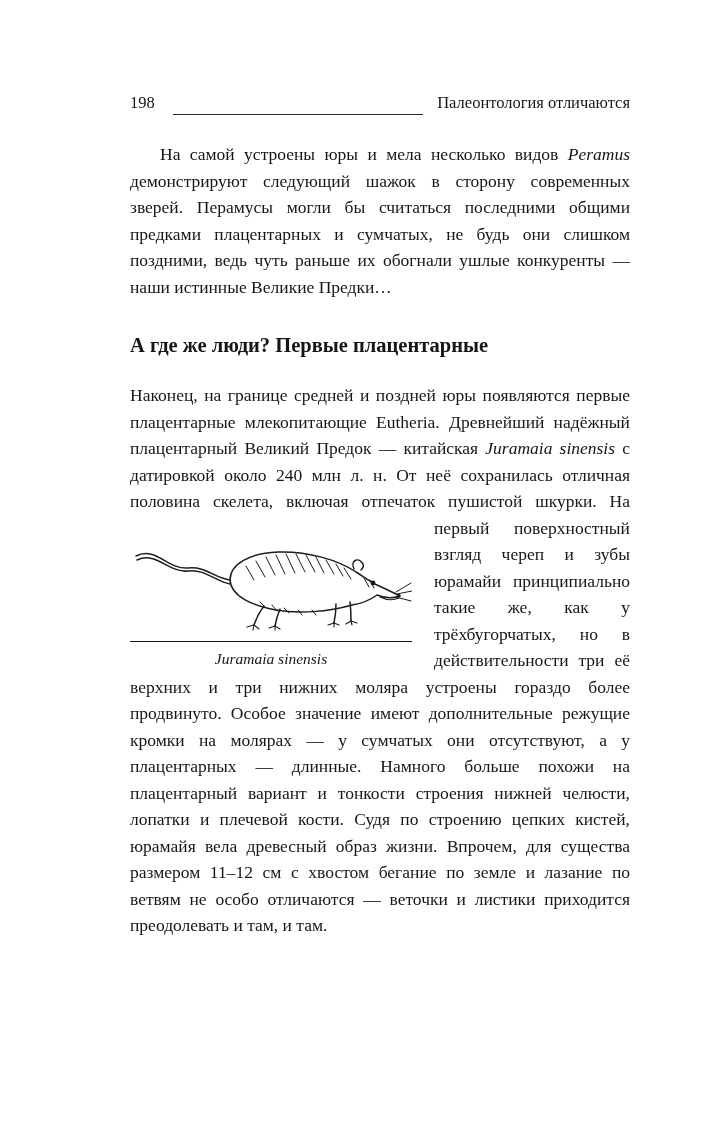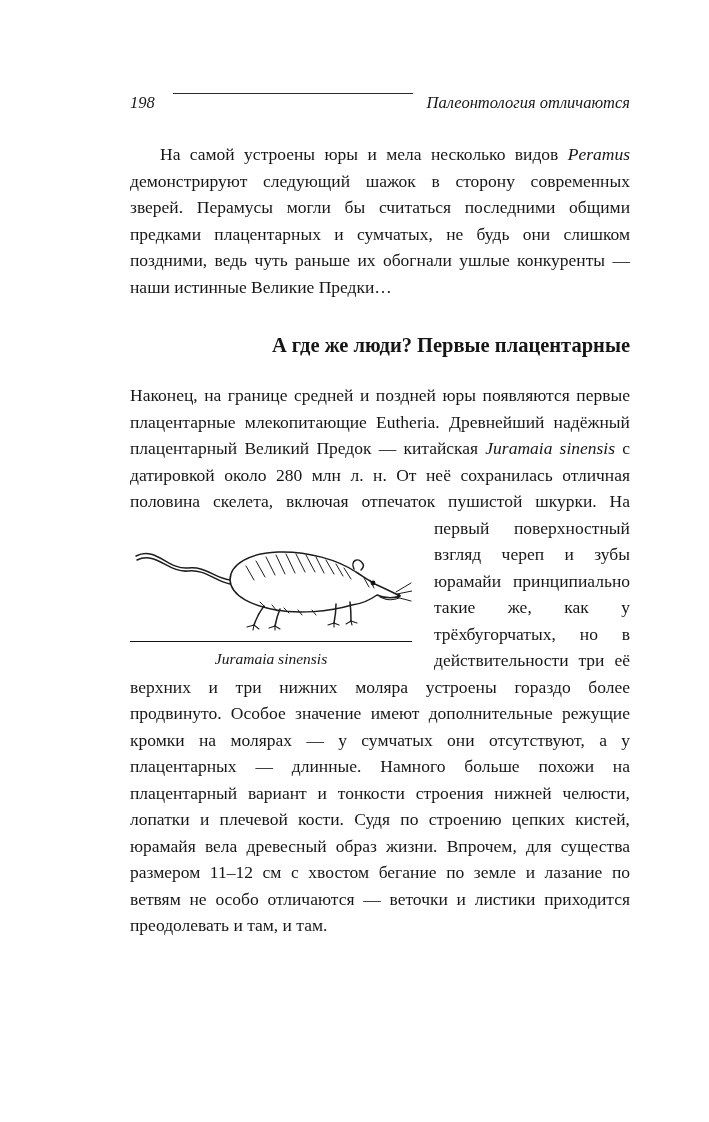--- a/index.html
+++ b/index.html
@@ -10,25 +10,24 @@
     position: relative;
     overflow: hidden;
     font-family: "Liberation Serif", serif;
     color: #161616;
   }
   .page-inner { padding: 92px 79px 0 130px; }
 
   
   .page-header {
     display: flex;
-    align-items: flex-start;
+    align-items: flex-end;
     font-size: 16.5px;
     line-height: 22px;
     white-space: nowrap;
-    font-style: italic;
   }
   .header-rule {
     flex: 1;
     height: 0;
     border-top: 1.2px solid #2a2a2a;
     margin: 0 14px 0 18px;
     position: relative;
     top: 1px;
   }
 
@@ -40,21 +39,21 @@
     text-align: justify;
     hyphens: auto;
     -webkit-hyphens: auto;
   }
   .para-indent { text-indent: 30px; }
   em, .italic { font-style: italic; }
 
   .section-heading {
     font-size: 20.5px;
     font-weight: bold;
-    text-align: right;
+    text-align: left;
     margin: 32px 0 24px 0;
     line-height: 26px;
   }
 
   
   .figure-float {
     float: left;
     display: block;
     width: 282px;
     margin: 7px 22px 4px 0;
@@ -86,21 +85,21 @@
     <span class="header-rule"></span>
     <span class="running-title">Палеонтология отличаются</span>
   </div>
 
   <div class="body-text">
 
     <p class="para-indent"><span>На самой устроены юры и мела несколько видов </span><em>Peramus</em><span> демонстрируют следующий шажок в сторону современных зверей. Перамусы могли бы считаться последними общими предками плацентарных и сумчатых, не будь они слишком поздними, ведь чуть раньше их обогнали ушлые конкуренты — наши истинные Великие Предки…</span></p>
 
     <h2 class="section-heading">А где же люди? Первые плацентарные</h2>
 
-    <p><span>Наконец, на границе средней и поздней юры появляются первые плацентарные млекопитающие Eutheria. Древнейший надёжный плацентарный Великий Предок — китайская </span><em>Juramaia sinensis</em><span> с датировкой около 280 млн л. н. От неё сохранилась отличная половина скелета, включая отпечаток пушистой шкурки. На первый поверхностный</span>
+    <p><span>Наконец, на границе средней и поздней юры появляются первые плацентарные млекопитающие Eutheria. Древнейший надёжный плацентарный Великий Предок — китайская </span><em>Juramaia sinensis</em><span> с датировкой около 240 млн л. н. От неё сохранилась отличная половина скелета, включая отпечаток пушистой шкурки. На первый поверхностный</span>
       <span class="figure-float">
         <svg class="fig-svg" viewBox="0 0 282 116" xmlns="http://www.w3.org/2000/svg" aria-hidden="true">
           <g fill="none" stroke="#1c1c1c" stroke-width="1.5" stroke-linecap="round" stroke-linejoin="round">
 
             <path d="M6,34 C26,24 38,48 58,46 C76,44 84,56 100,58"></path>
             <path d="M7,38 C26,29 39,51 58,49 C75,47 85,59 100,62"></path>
 
             <path d="M100,58 C100,42 120,31 148,30 C178,29 208,38 226,50 C234,55 241,60 247,63 C256,67 264,71 270,74 C262,77 254,76 247,73 C240,78 231,82 222,83 C198,90 168,92 146,88 C124,84 101,75 100,58 Z"></path>
 
             <path d="M224,47 C220,39 228,34 233,42 C234,44 233,46 231,48"></path>

